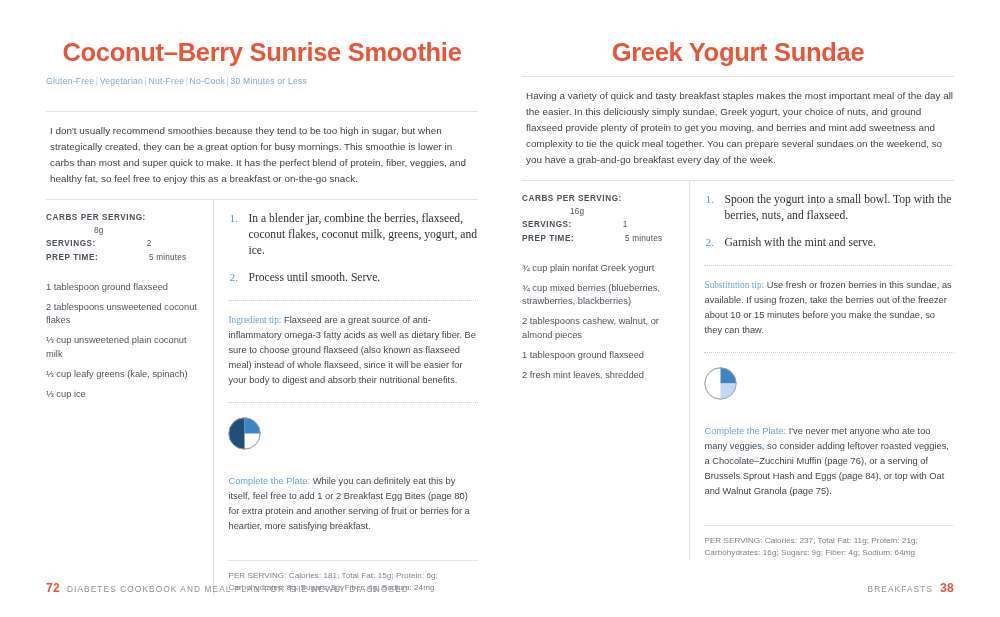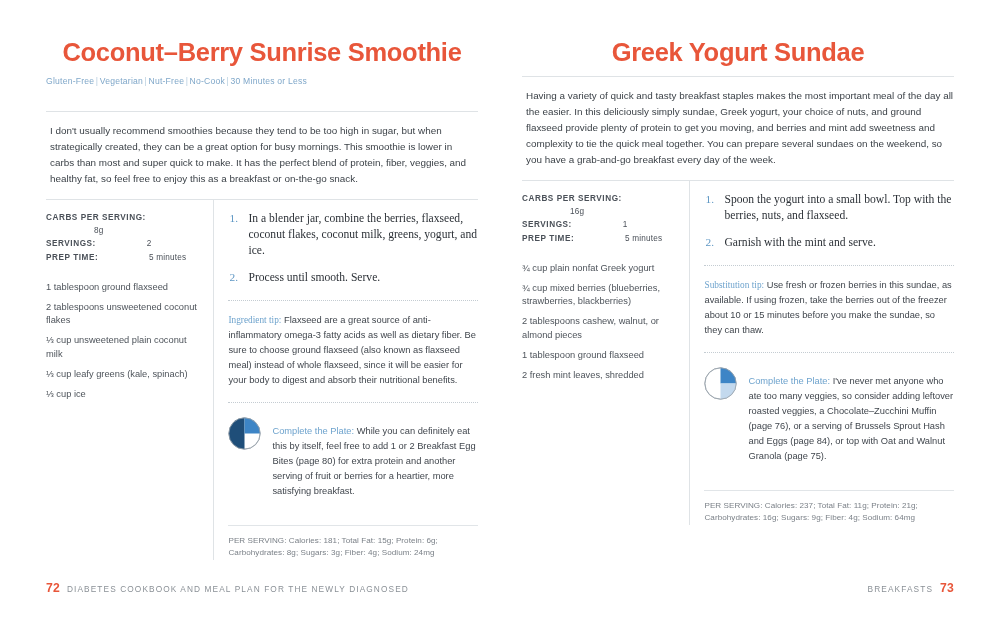--- a/index.html
+++ b/index.html
@@ -154,20 +154,21 @@
   .tip .tip-label {
     color: #6ea3cd;
     font-family: Liberation Serif, serif;
   }
 
   .plate-block {
     display: flex;
     align-items: flex-start;
     gap: 11px;
     margin-top: 2px;
+    flex-direction: column;
   }
   .plate-icon {
     flex: 0 0 auto;
     margin-top: 2px;
   }
   .plate-text {
     font-size: 9.3px;
     line-height: 1.62;
     color: #40464d;
   }
@@ -345,17 +346,17 @@
           <hr class="solid-rule">
 
           <p class="nutrition">PER SERVING: Calories: 237; Total Fat: 11g; Protein: 21g; Carbohydrates: 16g; Sugars: 9g; Fiber: 4g; Sodium: 64mg</p>
         </div>
 
       </div>
     </div>
 
     <div class="footer footer-right">
       <span class="footer-text">BREAKFASTS</span>
-      <span class="folio">73</span>
+      <span class="folio">38</span>
     </div>
   </div>
 
 </div>
 
 </body></html>

